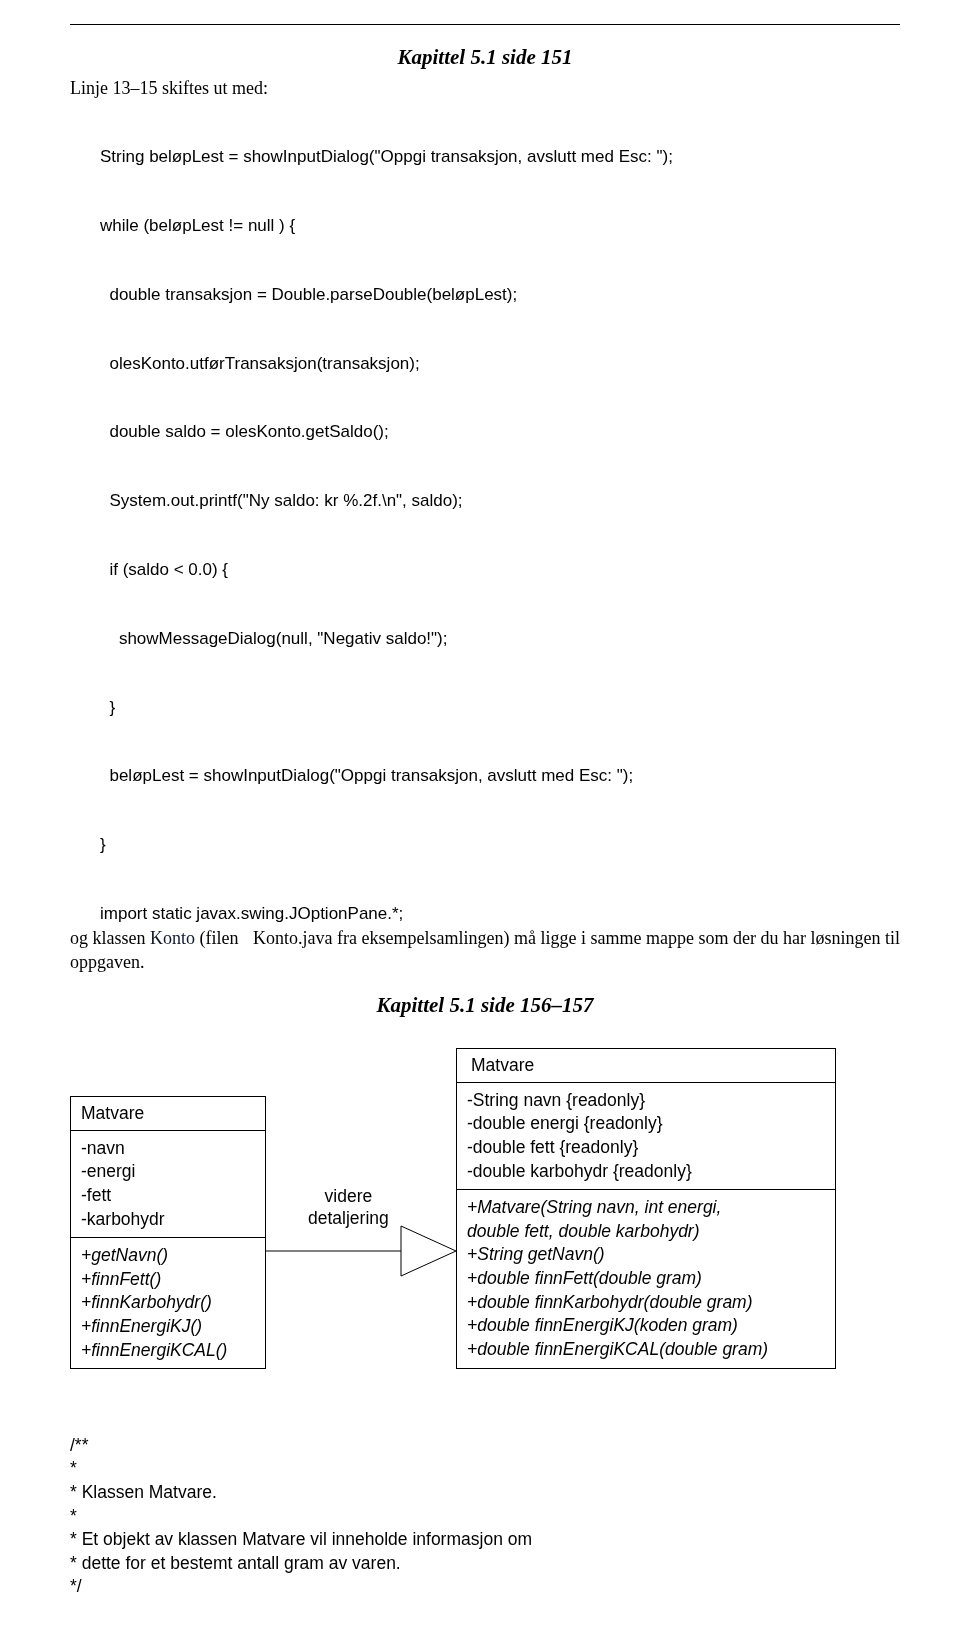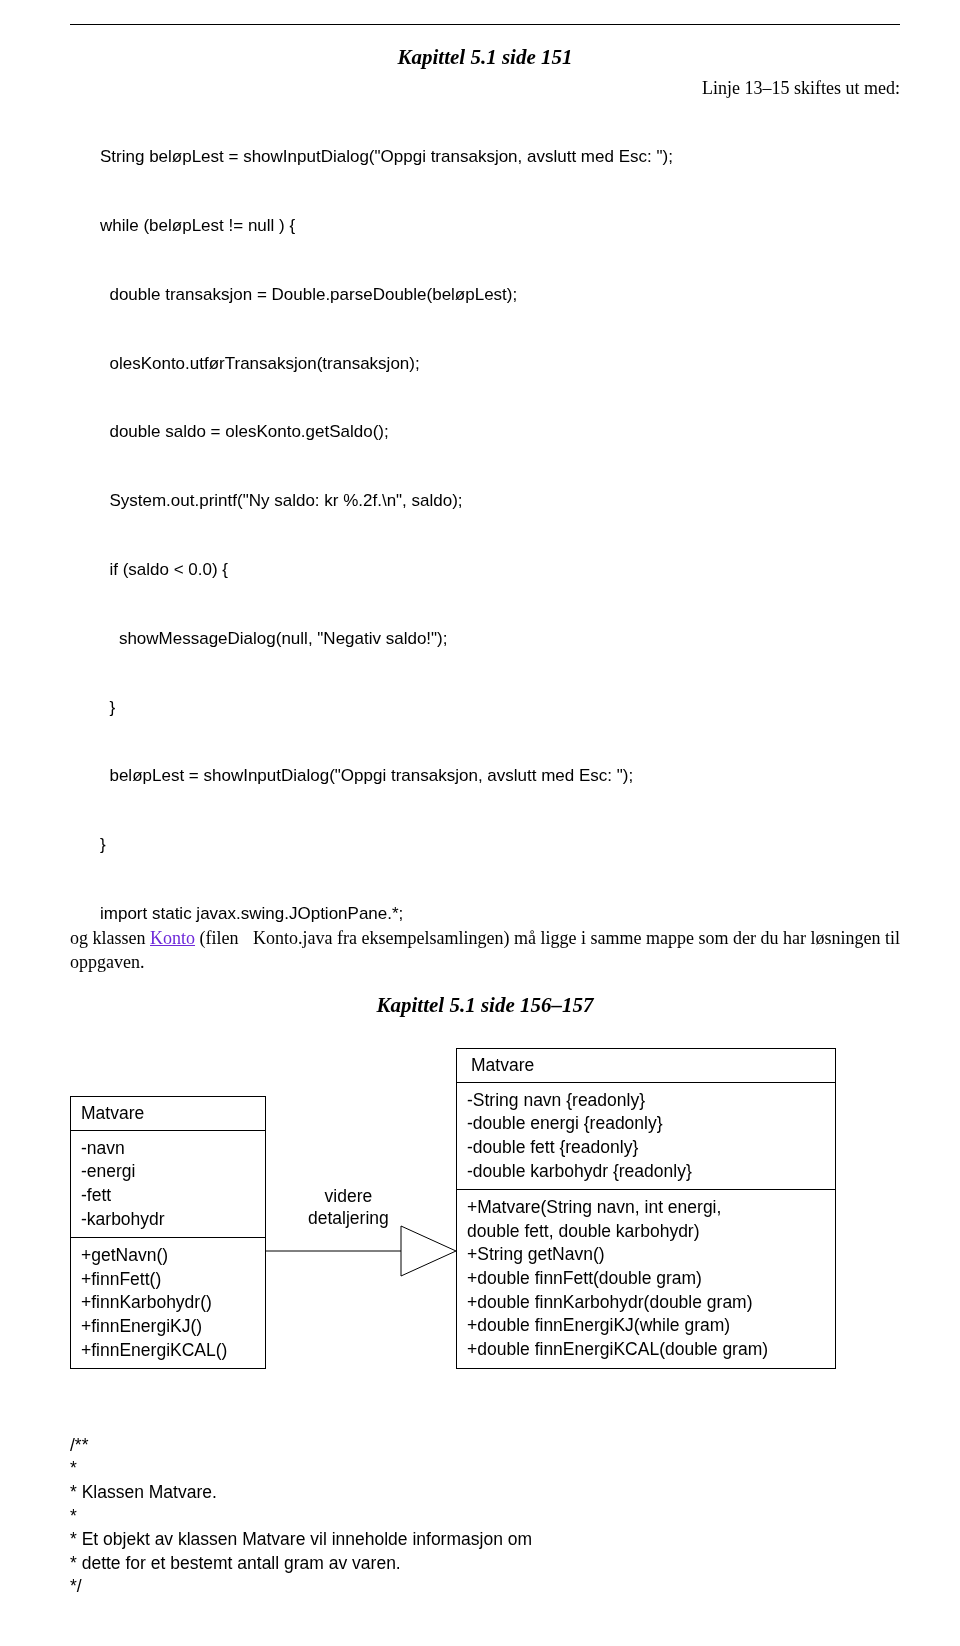--- a/index.html
+++ b/index.html
@@ -25,34 +25,32 @@
     font-style: italic;
     font-weight: bold;
     font-size: 21px;
     margin: 8px 0 6px 0;
     text-align: center;
   }
   .serif-body {
     font-family: Georgia, 'Times New Roman', serif;
     font-size: 18px;
     line-height: 1.35;
-    text-align: right;
   }
   .indent {
     padding-left: 30px;
   }
   .mono {
     font-family: Arial, Helvetica, sans-serif;
     font-size: 17px;
     line-height: 1.35;
     white-space: pre;
   }
   .blue {
-    color: #6d28d9;
-    text-decoration: underline;
+    color: #0f172a;
   }
   .italic {
     margin-left: 10px;
   }
   .justify {
     text-align: justify;
   }
   .diagram-row {
     display: flex;
     align-items: flex-start;
@@ -70,20 +68,21 @@
     border-bottom: 1.5px solid #000;
   }
   .uml-section {
     padding: 6px 10px;
     font-family: Arial, Helvetica, sans-serif;
     font-size: 17.5px;
     line-height: 1.35;
   }
   .uml-section + .uml-section {
     border-top: 1.5px solid #000;
+    font-style: italic;
   }
   .uml-left-wrap {
     margin-top: 48px;
   }
   .uml-left {
     width: 194px;
   }
   .uml-right {
     width: 378px;
   }
@@ -184,21 +183,21 @@
           <div>-double energi {readonly}</div>
           <div>-double fett {readonly}</div>
           <div>-double karbohydr {readonly}</div>
         </div>
         <div class="uml-section">
           <div>+Matvare(String navn, int energi,</div>
           <div>             double fett, double karbohydr)</div>
           <div>+String getNavn()</div>
           <div>+double finnFett(double gram)</div>
           <div>+double finnKarbohydr(double gram)</div>
-          <div>+double finnEnergiKJ(while gram)</div>
+          <div>+double finnEnergiKJ(koden gram)</div>
           <div>+double finnEnergiKCAL(double gram)</div>
         </div>
       </div>
     </div>
   </div>
 
   <div class="comment-block">
     <div>/**</div>
     <div> *</div>
     <div> * Klassen Matvare.</div>

